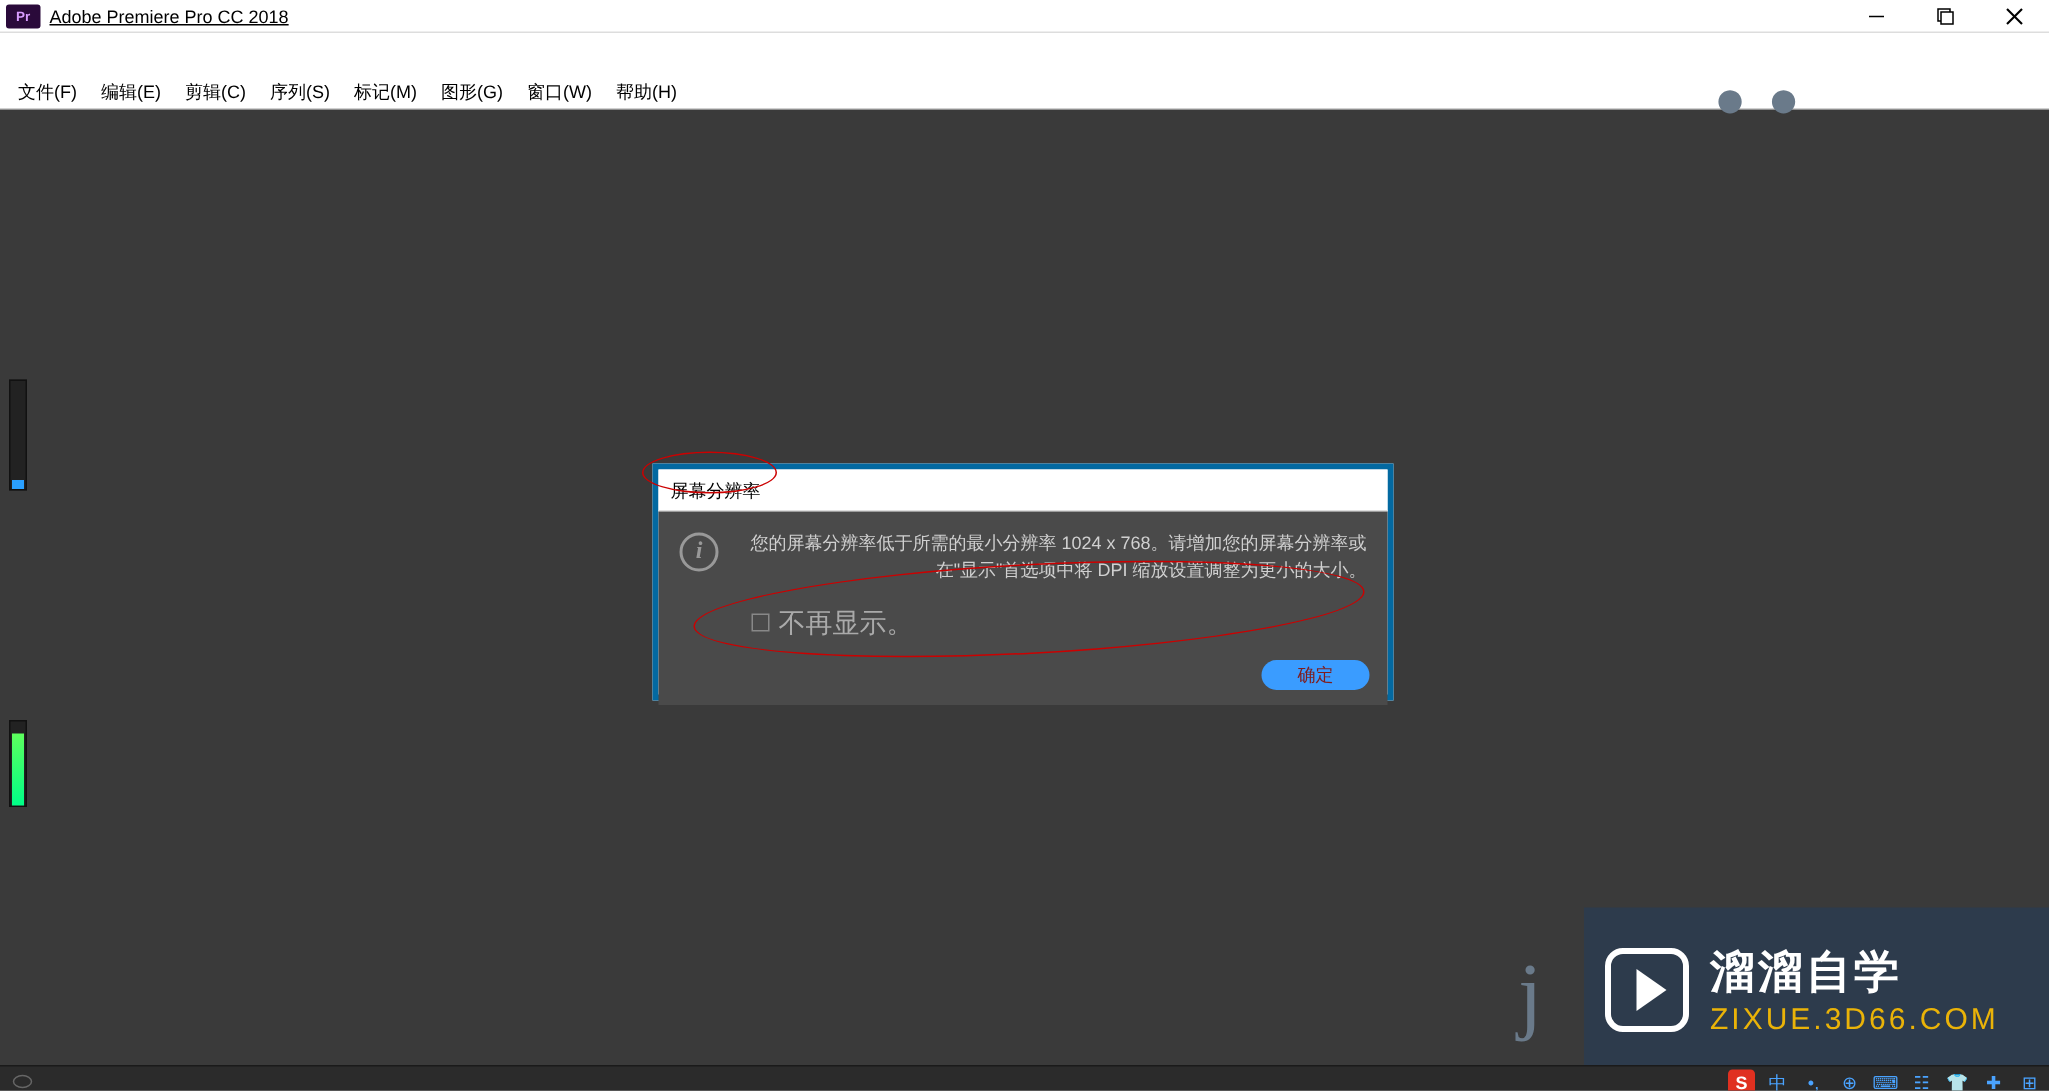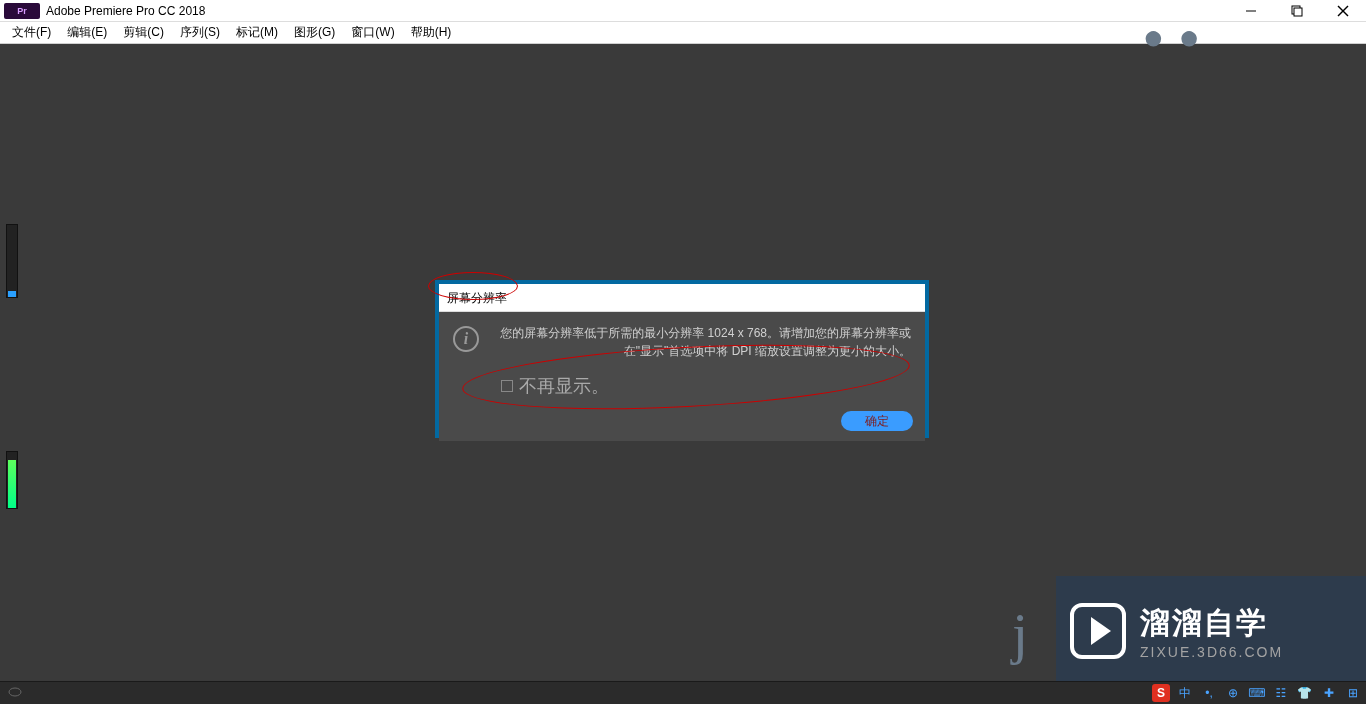--- a/index.html
+++ b/index.html
@@ -4,37 +4,38 @@
 <style>
   * { box-sizing: border-box; margin: 0; padding: 0; font-family: "Microsoft YaHei", "Segoe UI", sans-serif; }
   html, body { width: 1366px; height: 727px; overflow: hidden; background: #fff; }
   
   
   .titlebar {
     height: 22px; background: #fff; display: flex; align-items: center;
     border-bottom: 1px solid #ddd; font-size: 12px; color: #000;
   }
   .titlebar .app-icon {
-    width: 36px; height: 16px; margin: 0 4px 0 4px;
+    width: 23px; height: 16px; margin: 0 4px 0 4px;
     background: #2a0a3a; border-radius: 2px; display: flex; align-items: center; justify-content: center;
     color: #d89cff; font-size: 9px; font-weight: bold;
   }
-  .titlebar .title { flex: 0 0 auto; padding-left: 2px; }
+  .titlebar .title { flex: 0 0 auto; padding-left: 2px; text-decoration: underline; }
   .titlebar .spacer { flex: 1; }
   .titlebar .win-controls { display: flex; }
   .titlebar .win-btn {
     width: 46px; height: 22px; display: flex; align-items: center; justify-content: center;
     cursor: pointer; font-size: 13px; color: #000;
   }
 
   
   .menubar {
     height: 22px; background: #fff; display: flex; align-items: center;
     border-bottom: 1px solid #d0d0d0; font-size: 12px; color: #000;
     padding-left: 4px;
+    margin-top: 29px;
   }
   .menubar .menu-item { padding: 2px 8px; cursor: pointer; }
 
   
   .workspace {
     position: relative; width: 1366px; height: 660px;
     background: #3a3a3a;
   }
 
   
@@ -101,21 +102,21 @@
   .wm-play {
     width: 56px; height: 56px; border: 4px solid #fff; border-radius: 12px;
     display: flex; align-items: center; justify-content: center; margin-right: 14px;
   }
   .wm-play .tri {
     width: 0; height: 0; border-left: 20px solid #fff;
     border-top: 14px solid transparent; border-bottom: 14px solid transparent;
     margin-left: 5px;
   }
   .wm-text .t1 { font-size: 30px; font-weight: bold; letter-spacing: 2px; }
-  .wm-text .t2 { font-size: 14px; letter-spacing: 2px; color: #a3a3a3; }
+  .wm-text .t2 { font-size: 20px; letter-spacing: 2px; color: #eab308; }
   .wm-dots {
     position: absolute; top: -28px; right: 160px; color: #6a7a8a; font-size: 36px; letter-spacing: 2px;
   }
   .wm-jside {
     position: absolute; left: -44px; top: 24px; font-size: 58px; color: #6a7a8a;
     font-family: Georgia, serif;
   }
 
   
   .statusbar {

